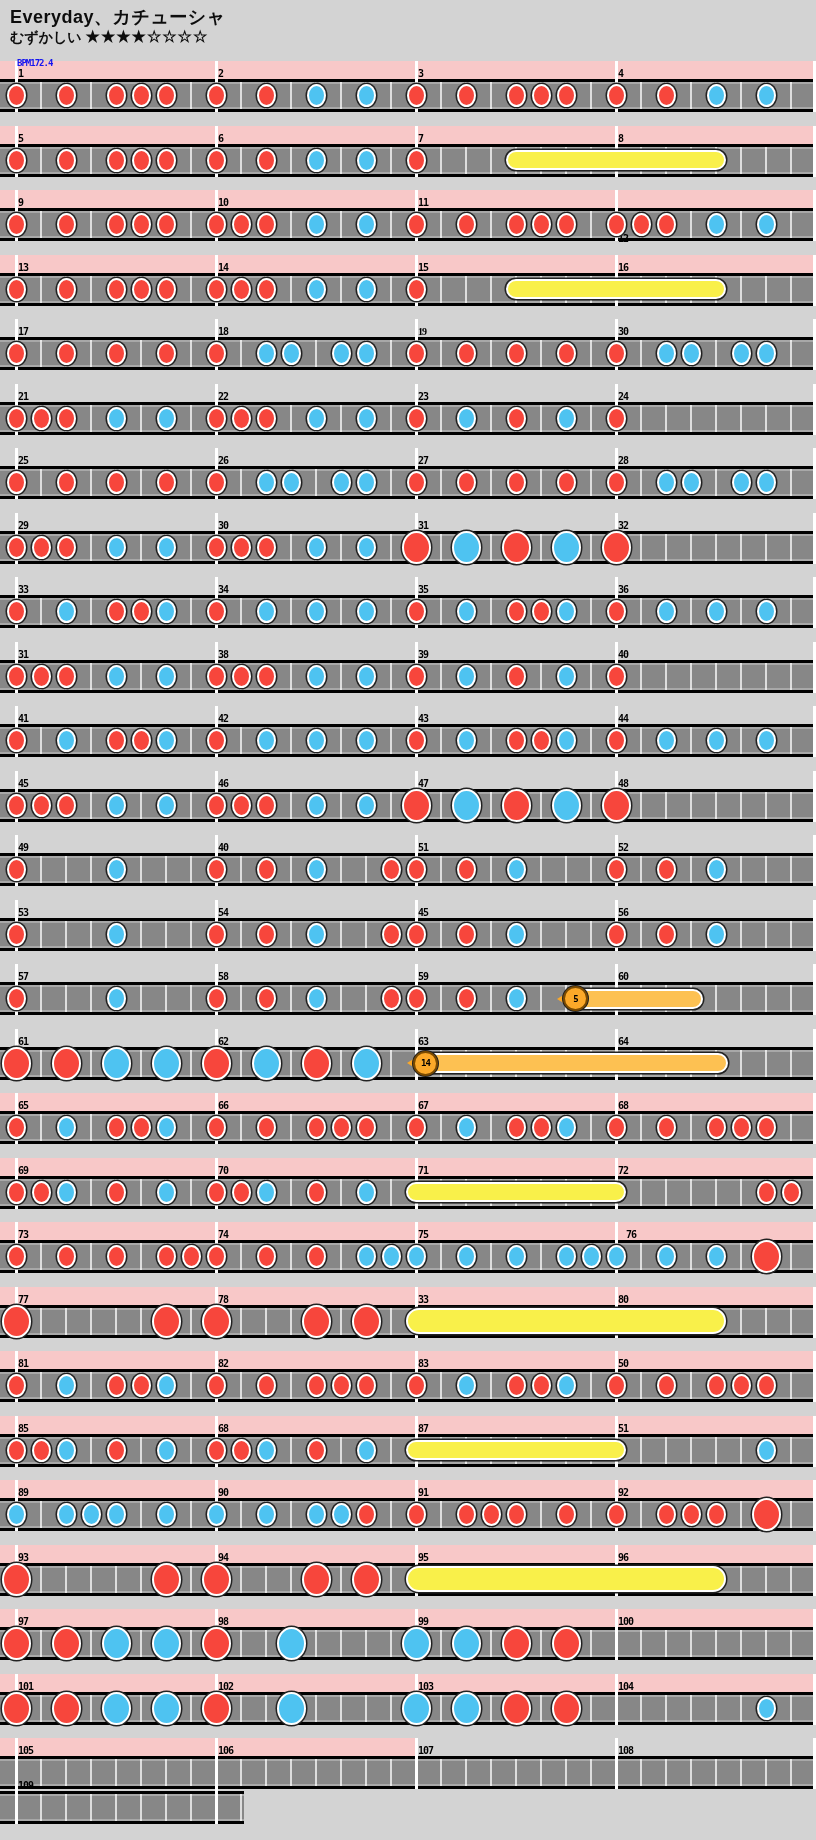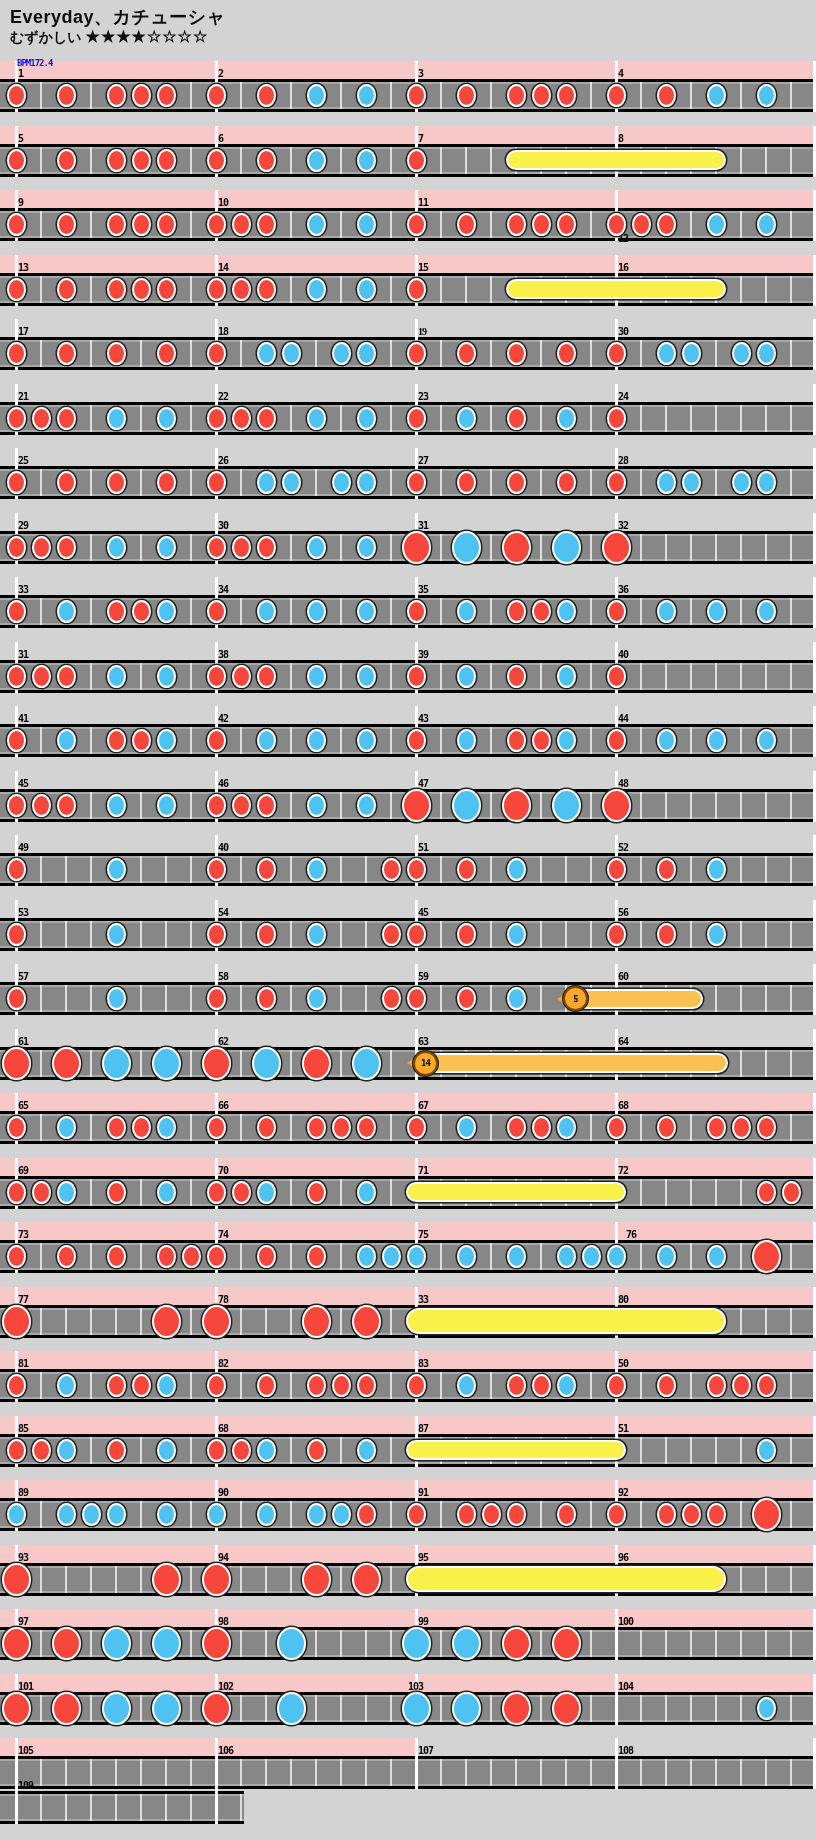--- a/index.html
+++ b/index.html
@@ -1509,21 +1509,21 @@
         <div class="sub" style="left: 640px;"></div>
         <div class="sub" style="left: 665px;"></div>
         <div class="sub" style="left: 690px;"></div>
         <div class="sub" style="left: 715px;"></div>
         <div class="sub" style="left: 740px;"></div>
         <div class="sub" style="left: 765px;"></div>
         <div class="sub" style="left: 790px;"></div>
         <div class="bar" style="left: 813px;"></div>
         <div class="mlabel" style="left: 18px; color: rgb(0, 0, 0);">101</div>
         <div class="mlabel" style="left: 218px; color: rgb(0, 0, 0);">102</div>
-        <div class="mlabel" style="left: 408px; color: rgb(0, 0, 0);">103</div>
+        <div class="mlabel" style="left: 418px; color: rgb(0, 0, 0);">103</div>
         <div class="mlabel" style="left: 618px; color: rgb(0, 0, 0);">104</div>
         <div class="note bg" style="background: rgb(247, 70, 60); left: 1.5px; top: 31px;"></div>
         <div class="note bg" style="background: rgb(247, 70, 60); left: 51.5px; top: 31px;"></div>
         <div class="note bg" style="background: rgb(78, 195, 241); left: 101.5px; top: 31px;"></div>
         <div class="note bg" style="background: rgb(78, 195, 241); left: 151.5px; top: 31px;"></div>
         <div class="note bg" style="background: rgb(247, 70, 60); left: 201.5px; top: 31px;"></div>
         <div class="note bg" style="background: rgb(78, 195, 241); left: 276.5px; top: 31px;"></div>
         <div class="note bg" style="background: rgb(78, 195, 241); left: 401.5px; top: 31px;"></div>
         <div class="note bg" style="background: rgb(78, 195, 241); left: 451.5px; top: 31px;"></div>
         <div class="note bg" style="background: rgb(247, 70, 60); left: 501.5px; top: 31px;"></div>

